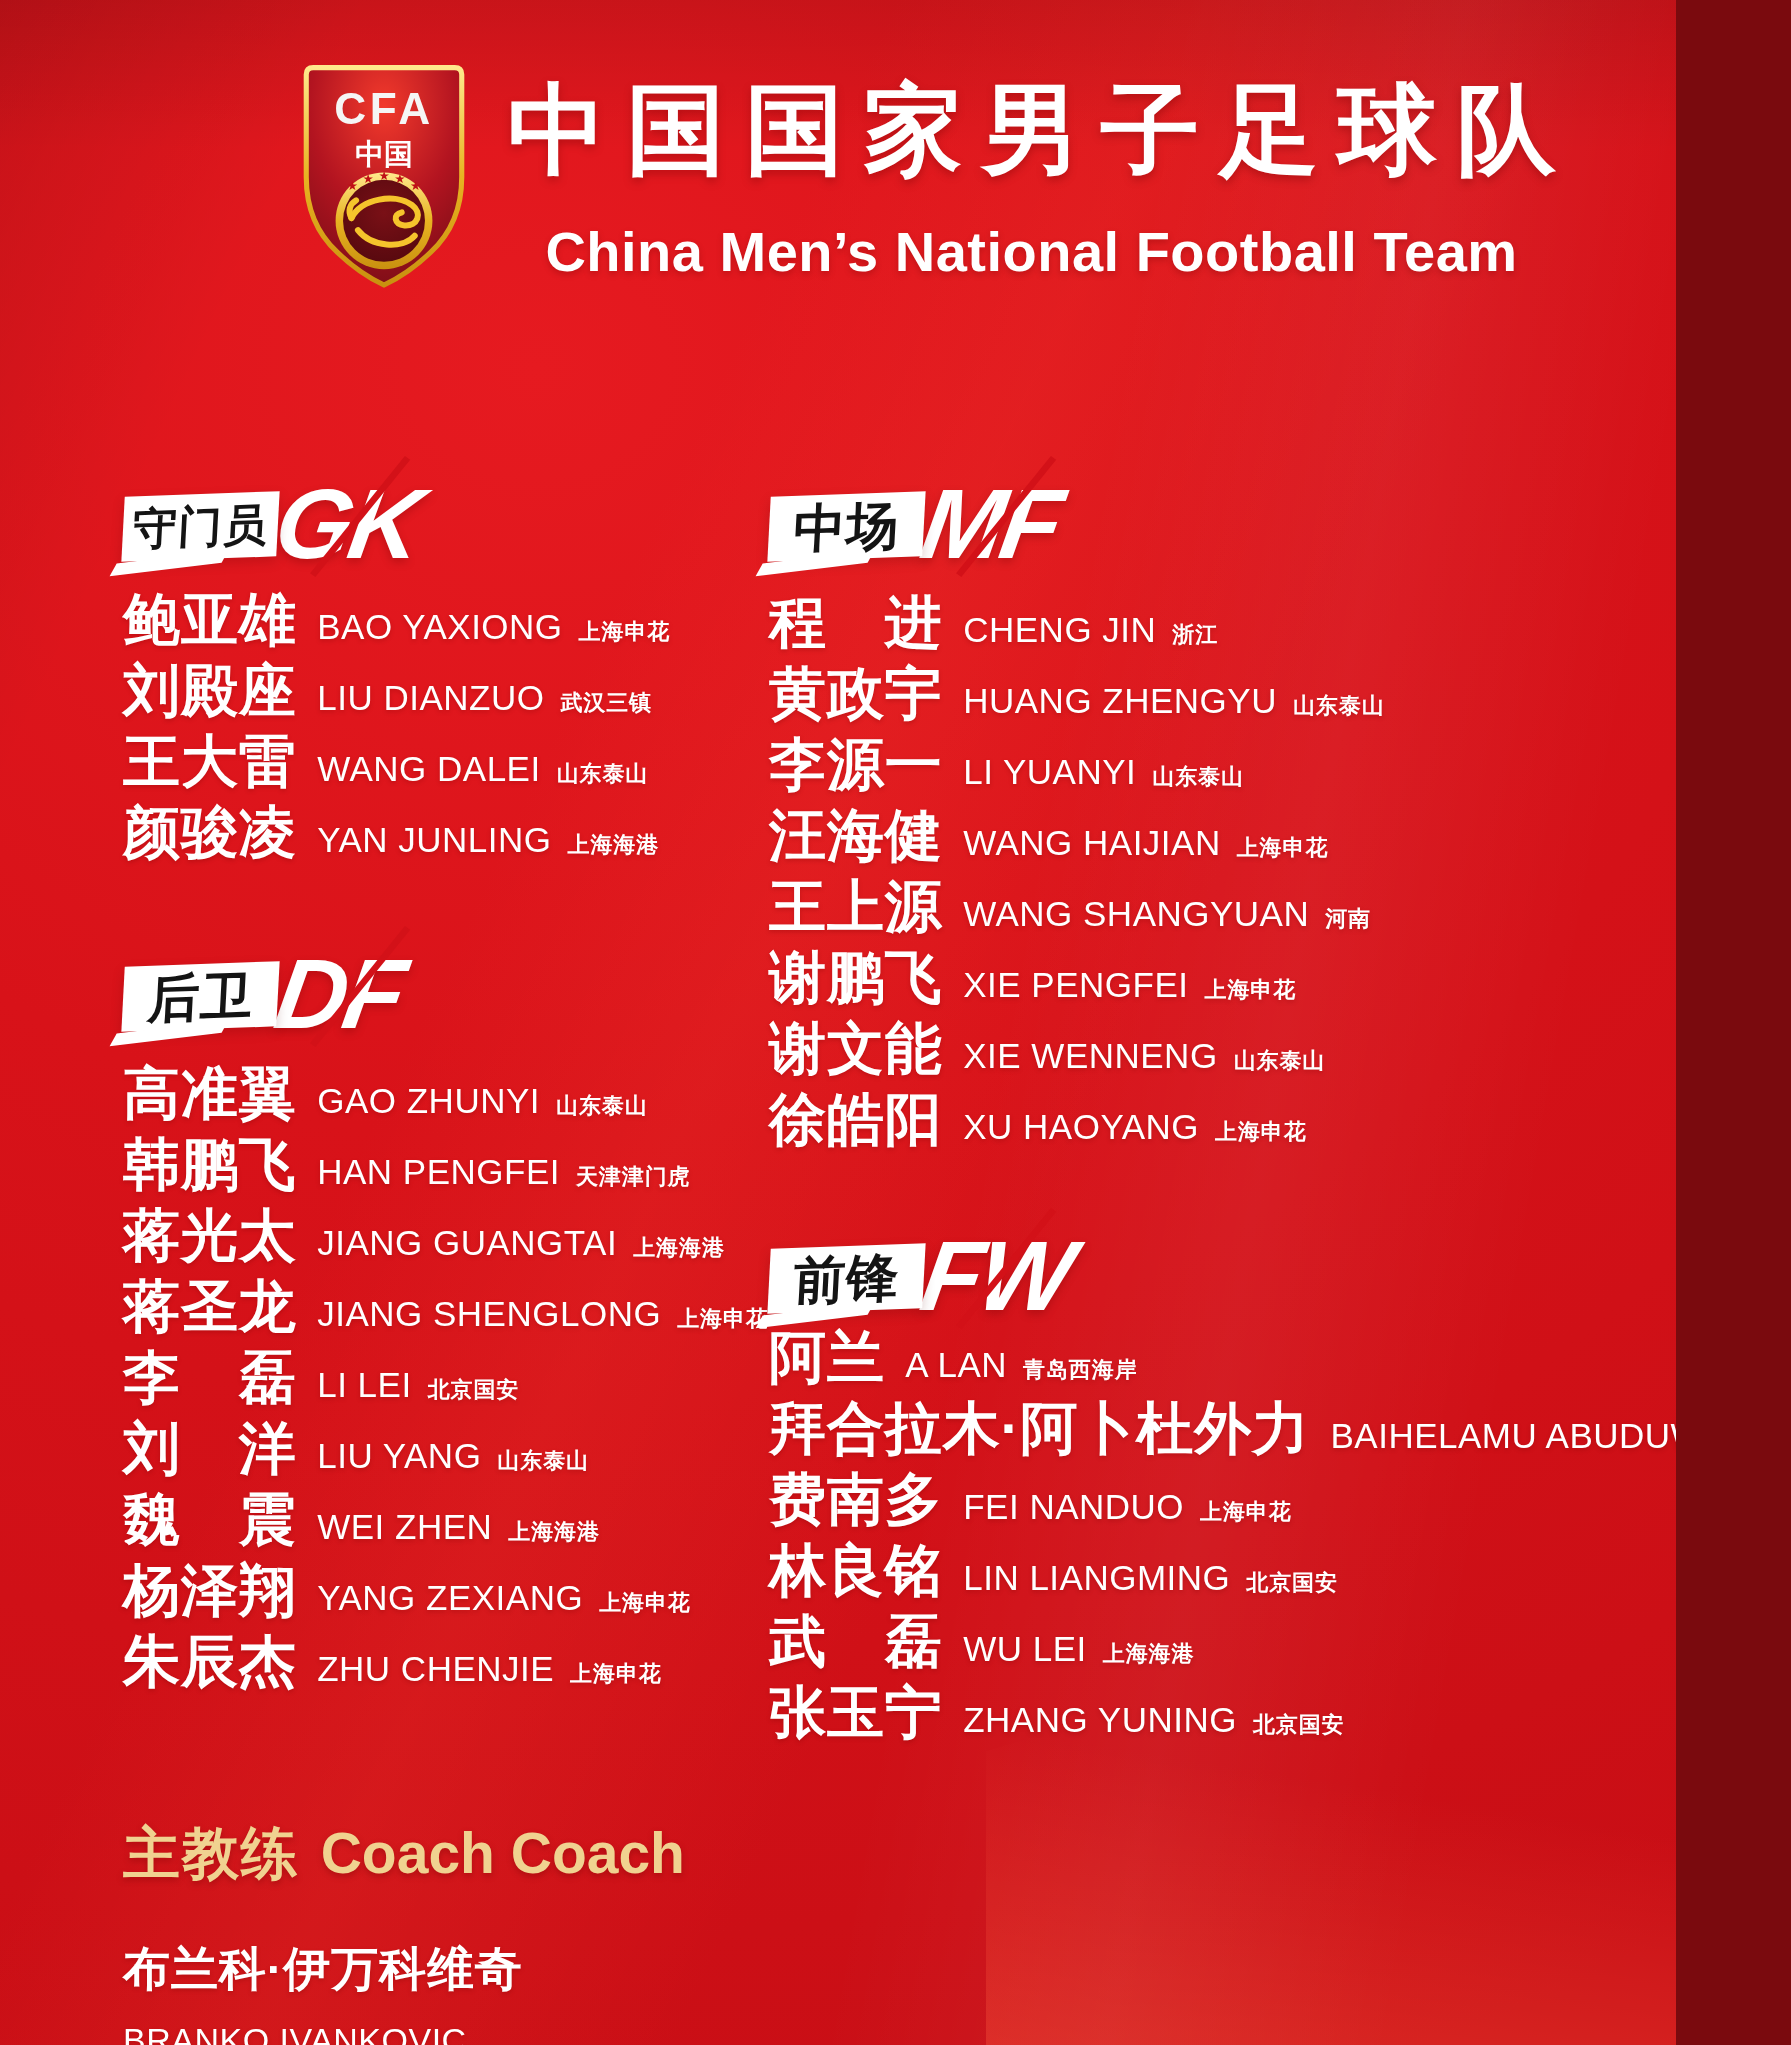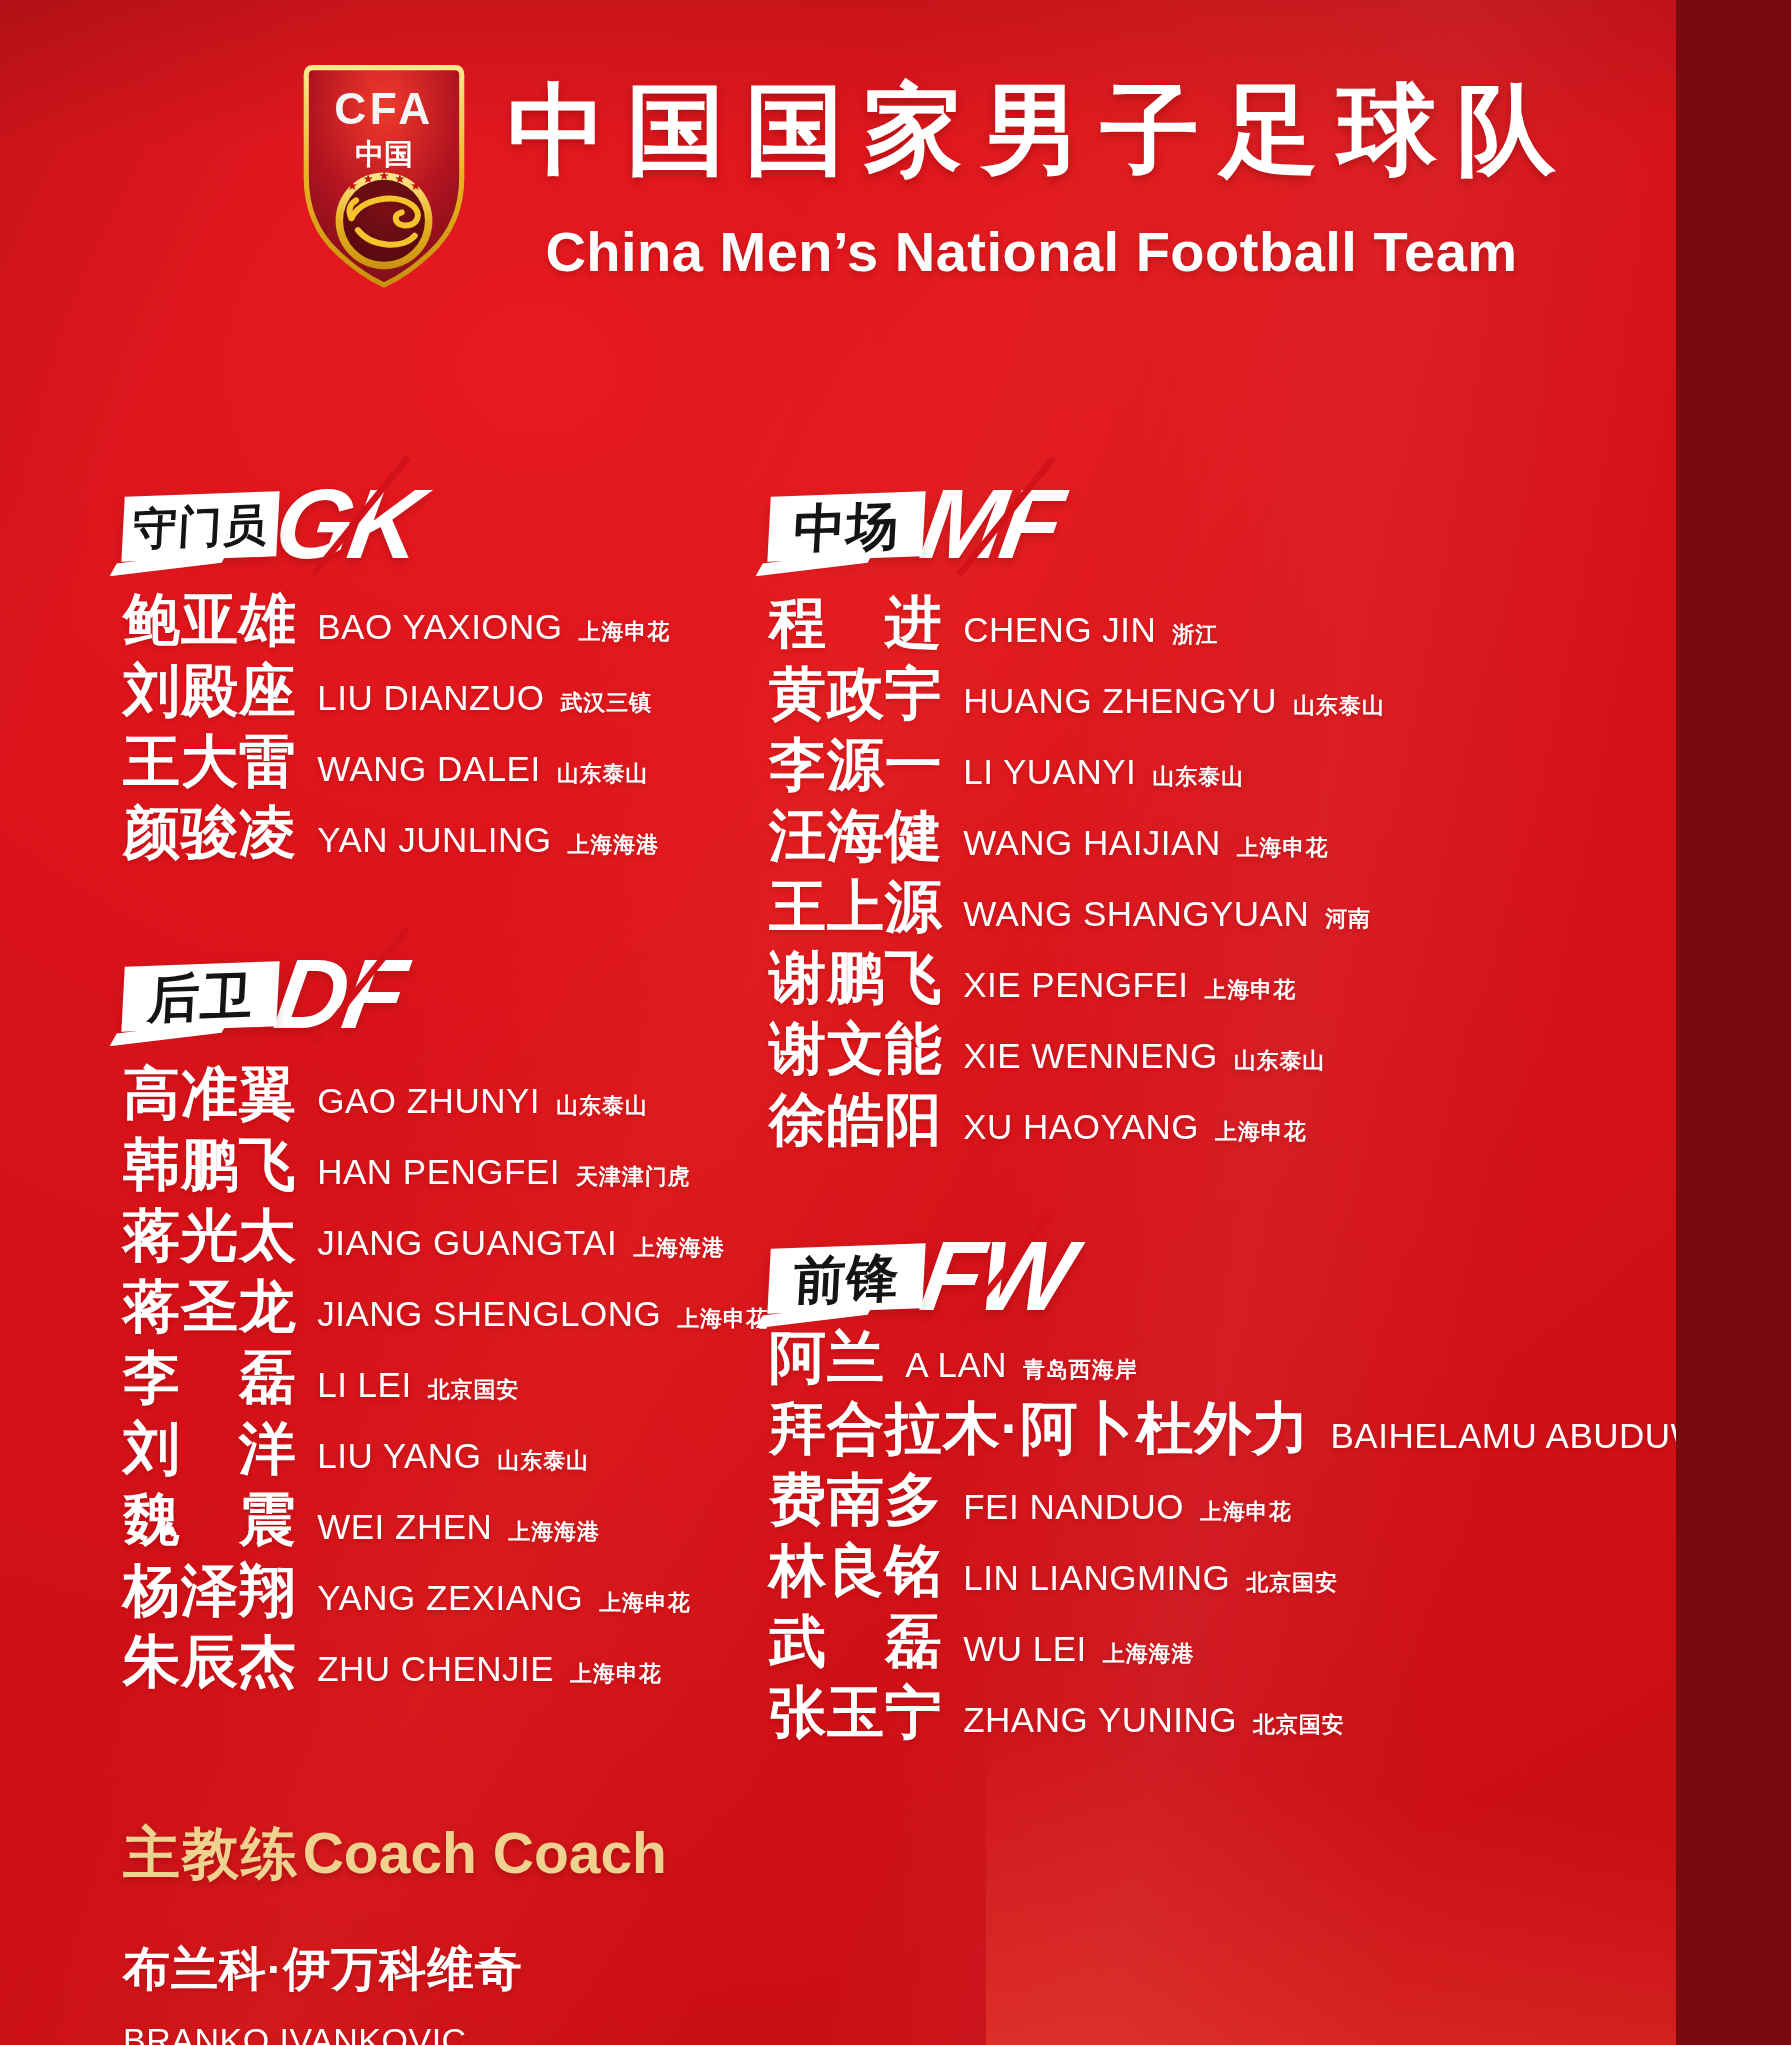--- a/index.html
+++ b/index.html
@@ -52,21 +52,21 @@
   
   .rows{position:absolute;color:#fff;}
   .row{height:71px;display:flex;align-items:baseline;white-space:nowrap;
     text-shadow:0 1.9px 4.7px rgba(120,0,0,0.28);}
   .name{font-size:57px;font-weight:700;line-height:71px;letter-spacing:0.9px;}
   .pinyin{font-size:35px;font-weight:500;margin-left:20.5px;letter-spacing:0.5px;}
   .club{font-size:22px;font-weight:700;margin-left:16px;letter-spacing:0.9px;}
 
   
   .coach-block{position:absolute;left:123px;top:1816px;color:#fff;}
-  .coach-heading{display:flex;align-items:baseline;gap:3px;color:#f0d290;
+  .coach-heading{display:flex;align-items:baseline;gap:21px;color:#f0d290;
     text-shadow:0 2.8px 6.5px rgba(110,0,0,0.35);justify-content:center;}
   .coach-label-zh{font-size:57px;font-weight:900;letter-spacing:1.9px;}
   .coach-label-en{font-size:57px;font-weight:900;letter-spacing:0;}
   .coach-name-line{margin-top:45px;display:flex;align-items:baseline;gap:19.6px;
     text-shadow:0 1.9px 4.7px rgba(120,0,0,0.28);flex-direction:column;}
   .coach-name-zh{font-size:47px;font-weight:700;letter-spacing:0.9px;}
   .coach-name-en{font-size:34px;font-weight:500;letter-spacing:0.5px;}
 
   
   .crest text{font-family:"Liberation Sans","DejaVu Sans",sans-serif;}

